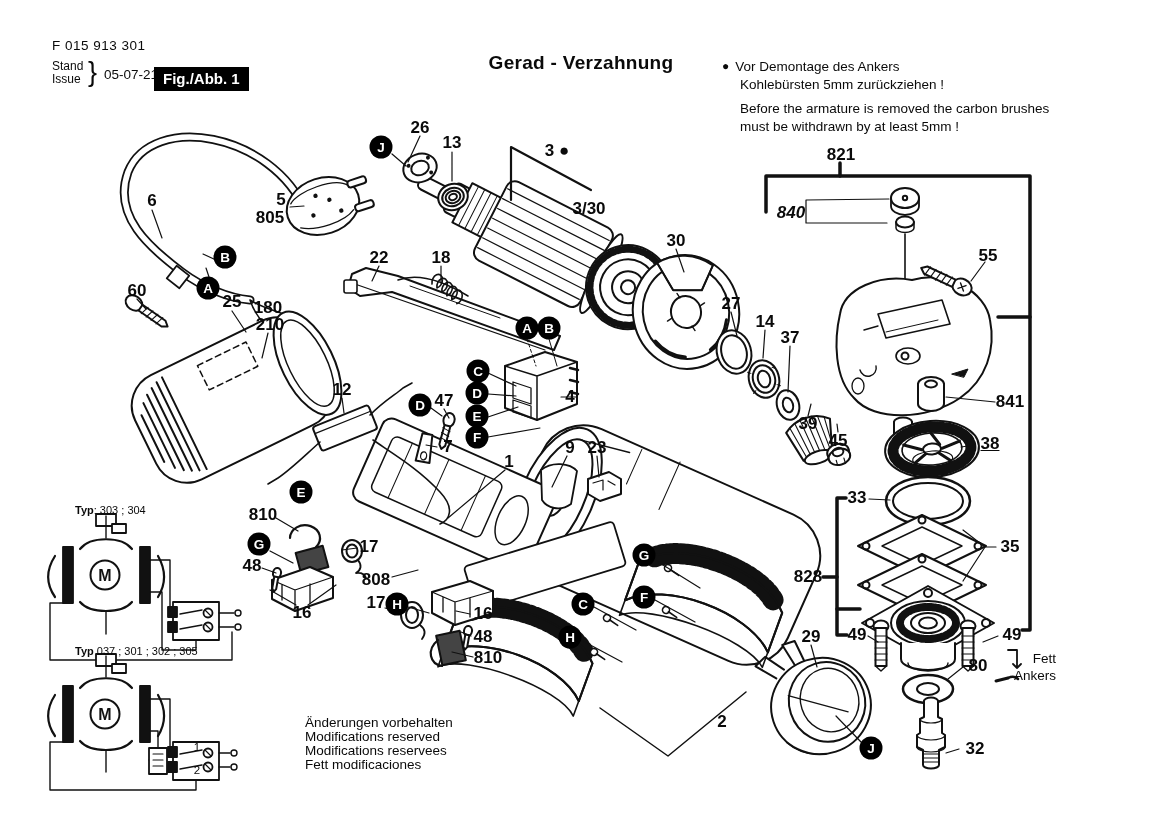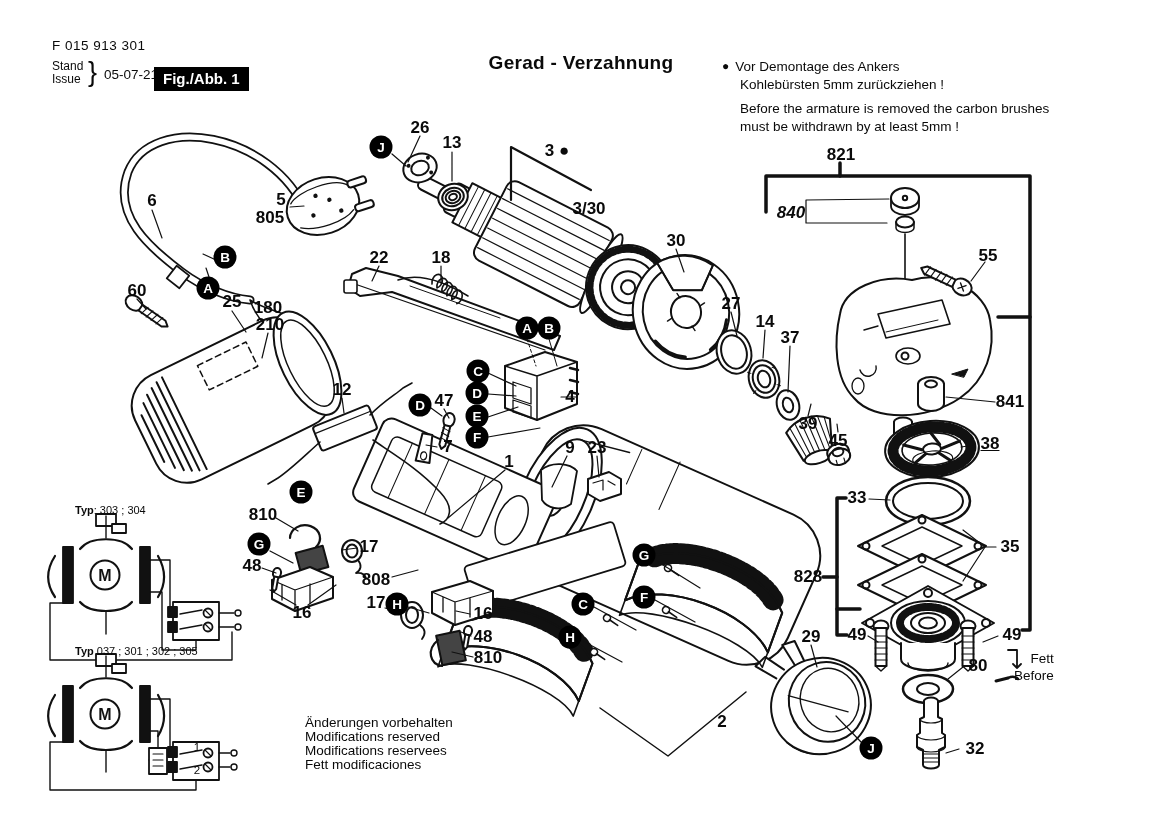--- a/index.html
+++ b/index.html
@@ -524,21 +524,21 @@
 
   <div class="typ-label" style="left:75px; top:504px;">
     <span class="p">Typ</span><span>: 303 ; 304</span>
   </div>
   <div class="typ-label" style="left:75px; top:645px;">
     <span class="p">Typ</span><span> 037 ; 301 ; 302 ; 305</span>
   </div>
 
   <div class="grease">
     <div>Fett</div>
-    <div>Before</div>
+    <div>Ankers</div>
   </div>
 
   <div class="footer">
     <div>Änderungen vorbehalten</div>
     <div>Modifications reserved</div>
     <div>Modifications reservees</div>
     <div>Fett modificaciones</div>
   </div>
 
   <div id="labels" style="position:absolute; inset:0;">

